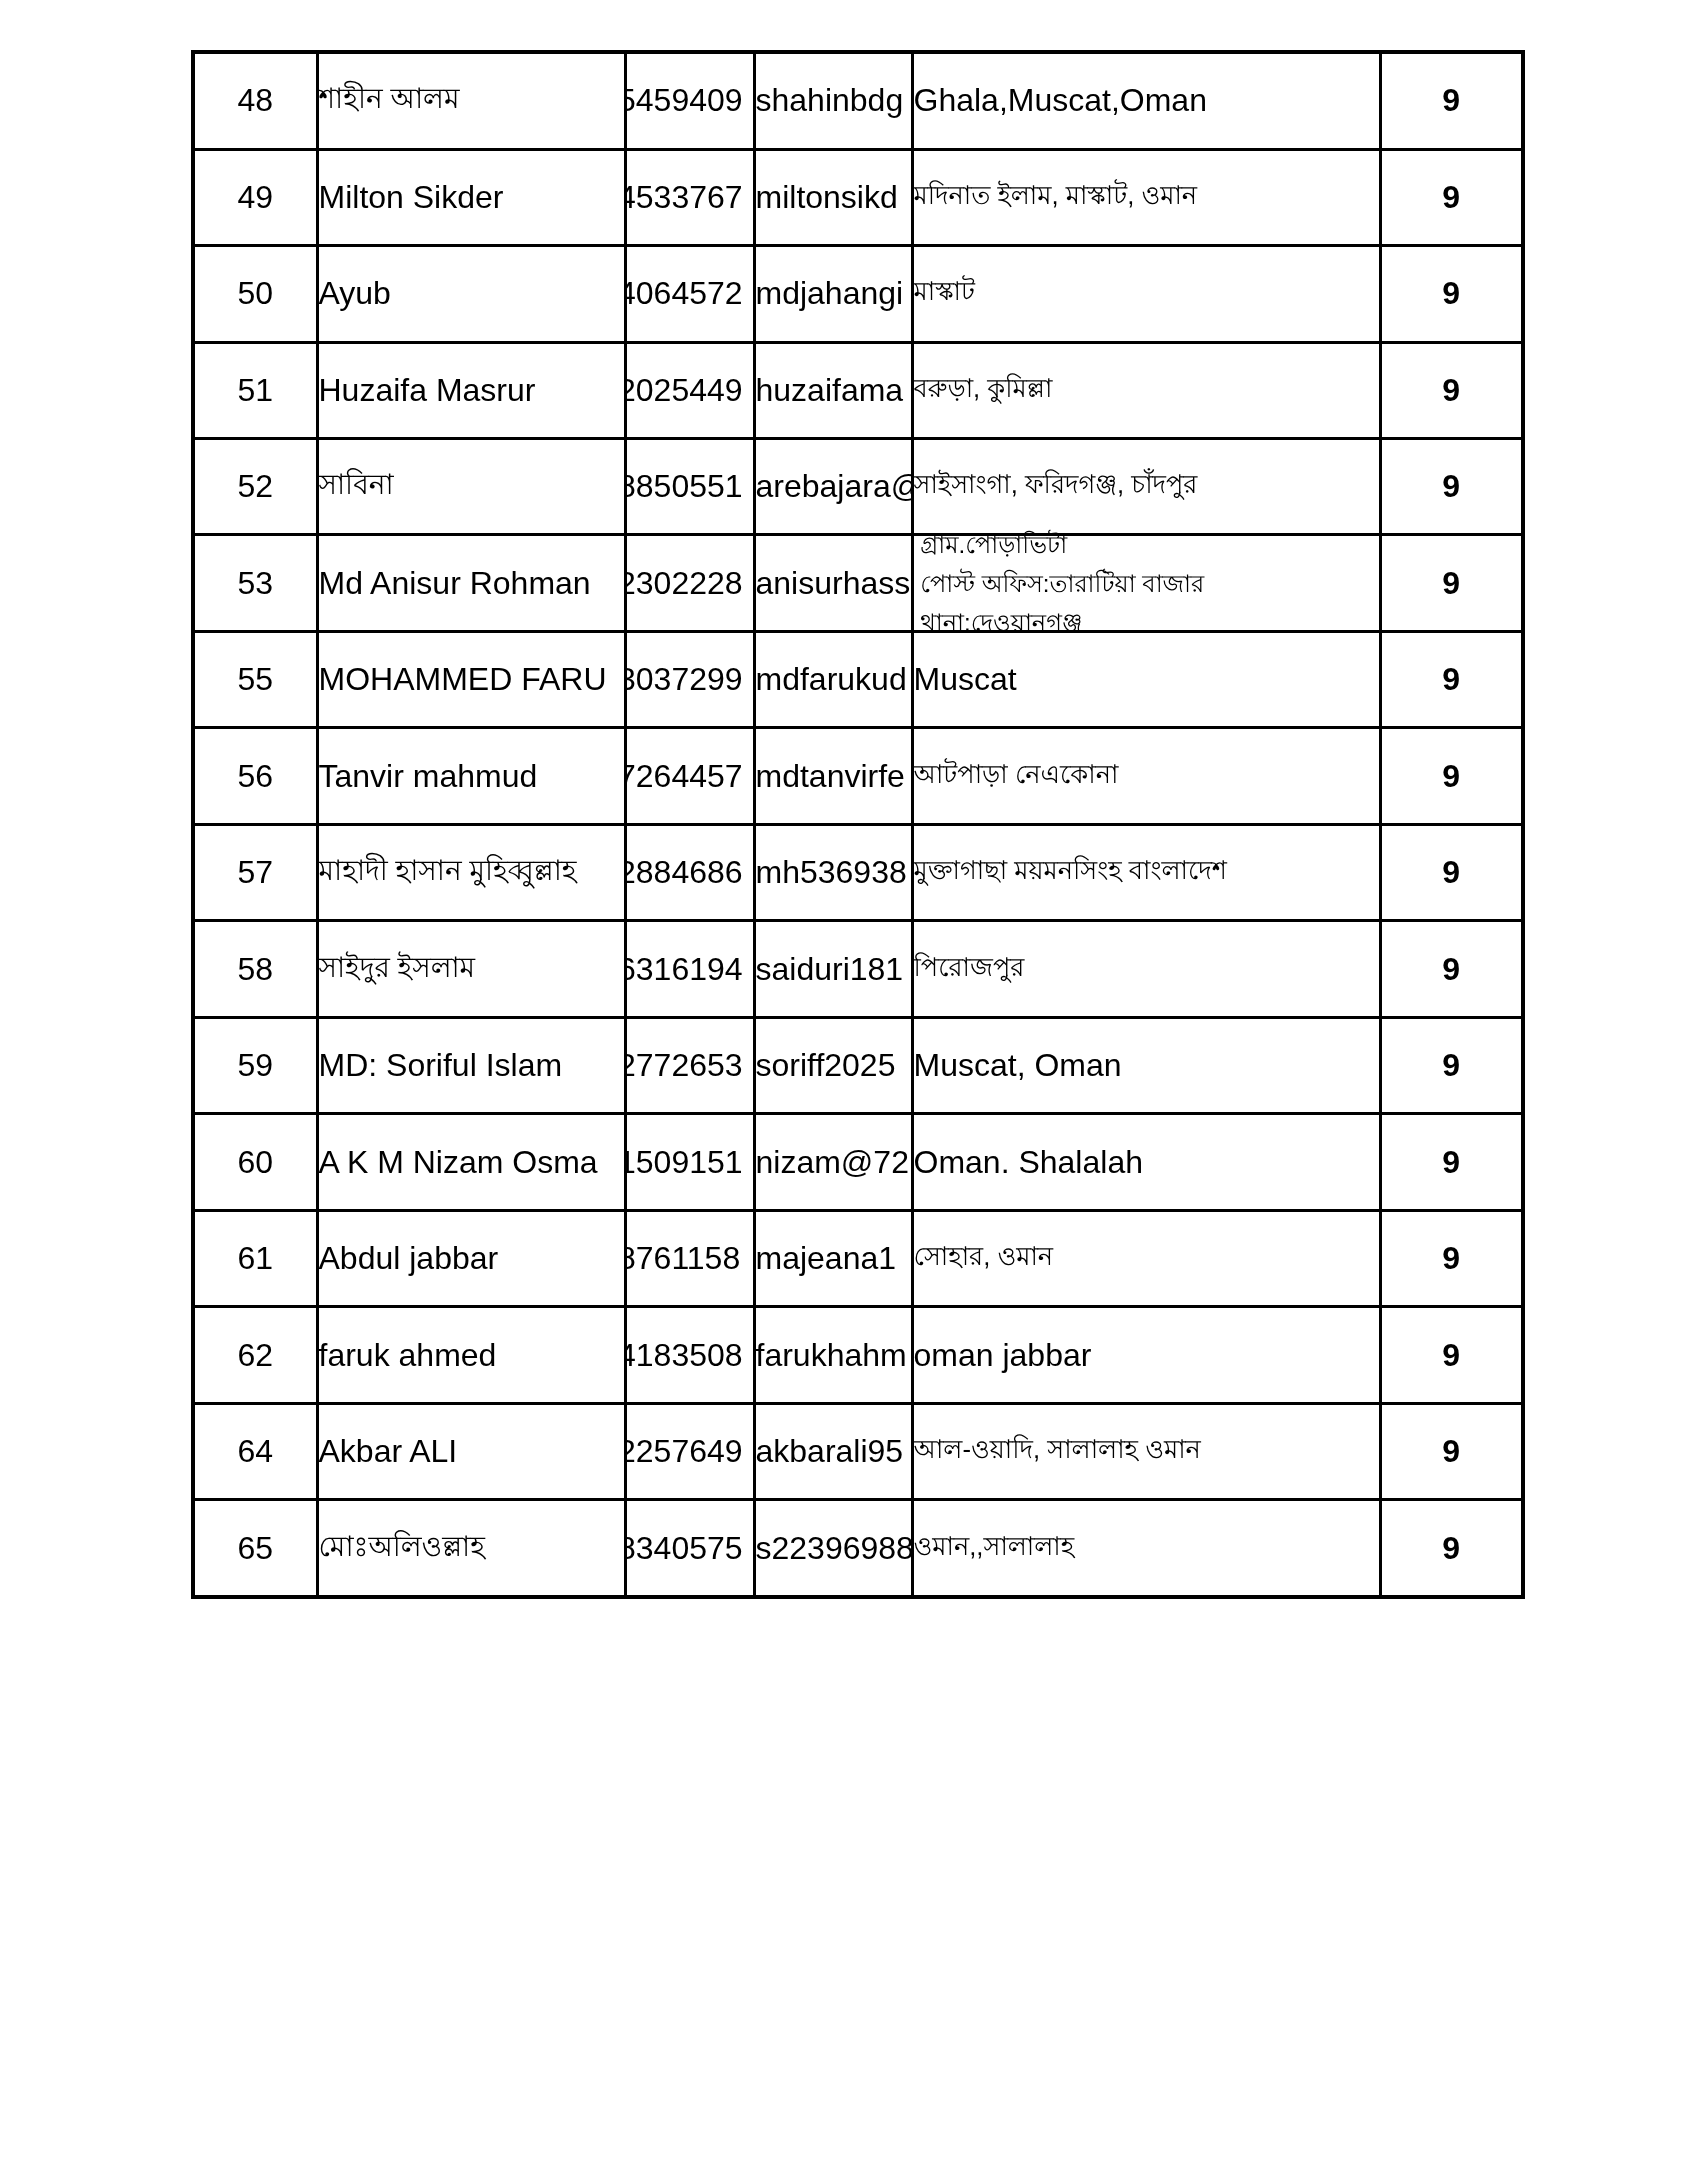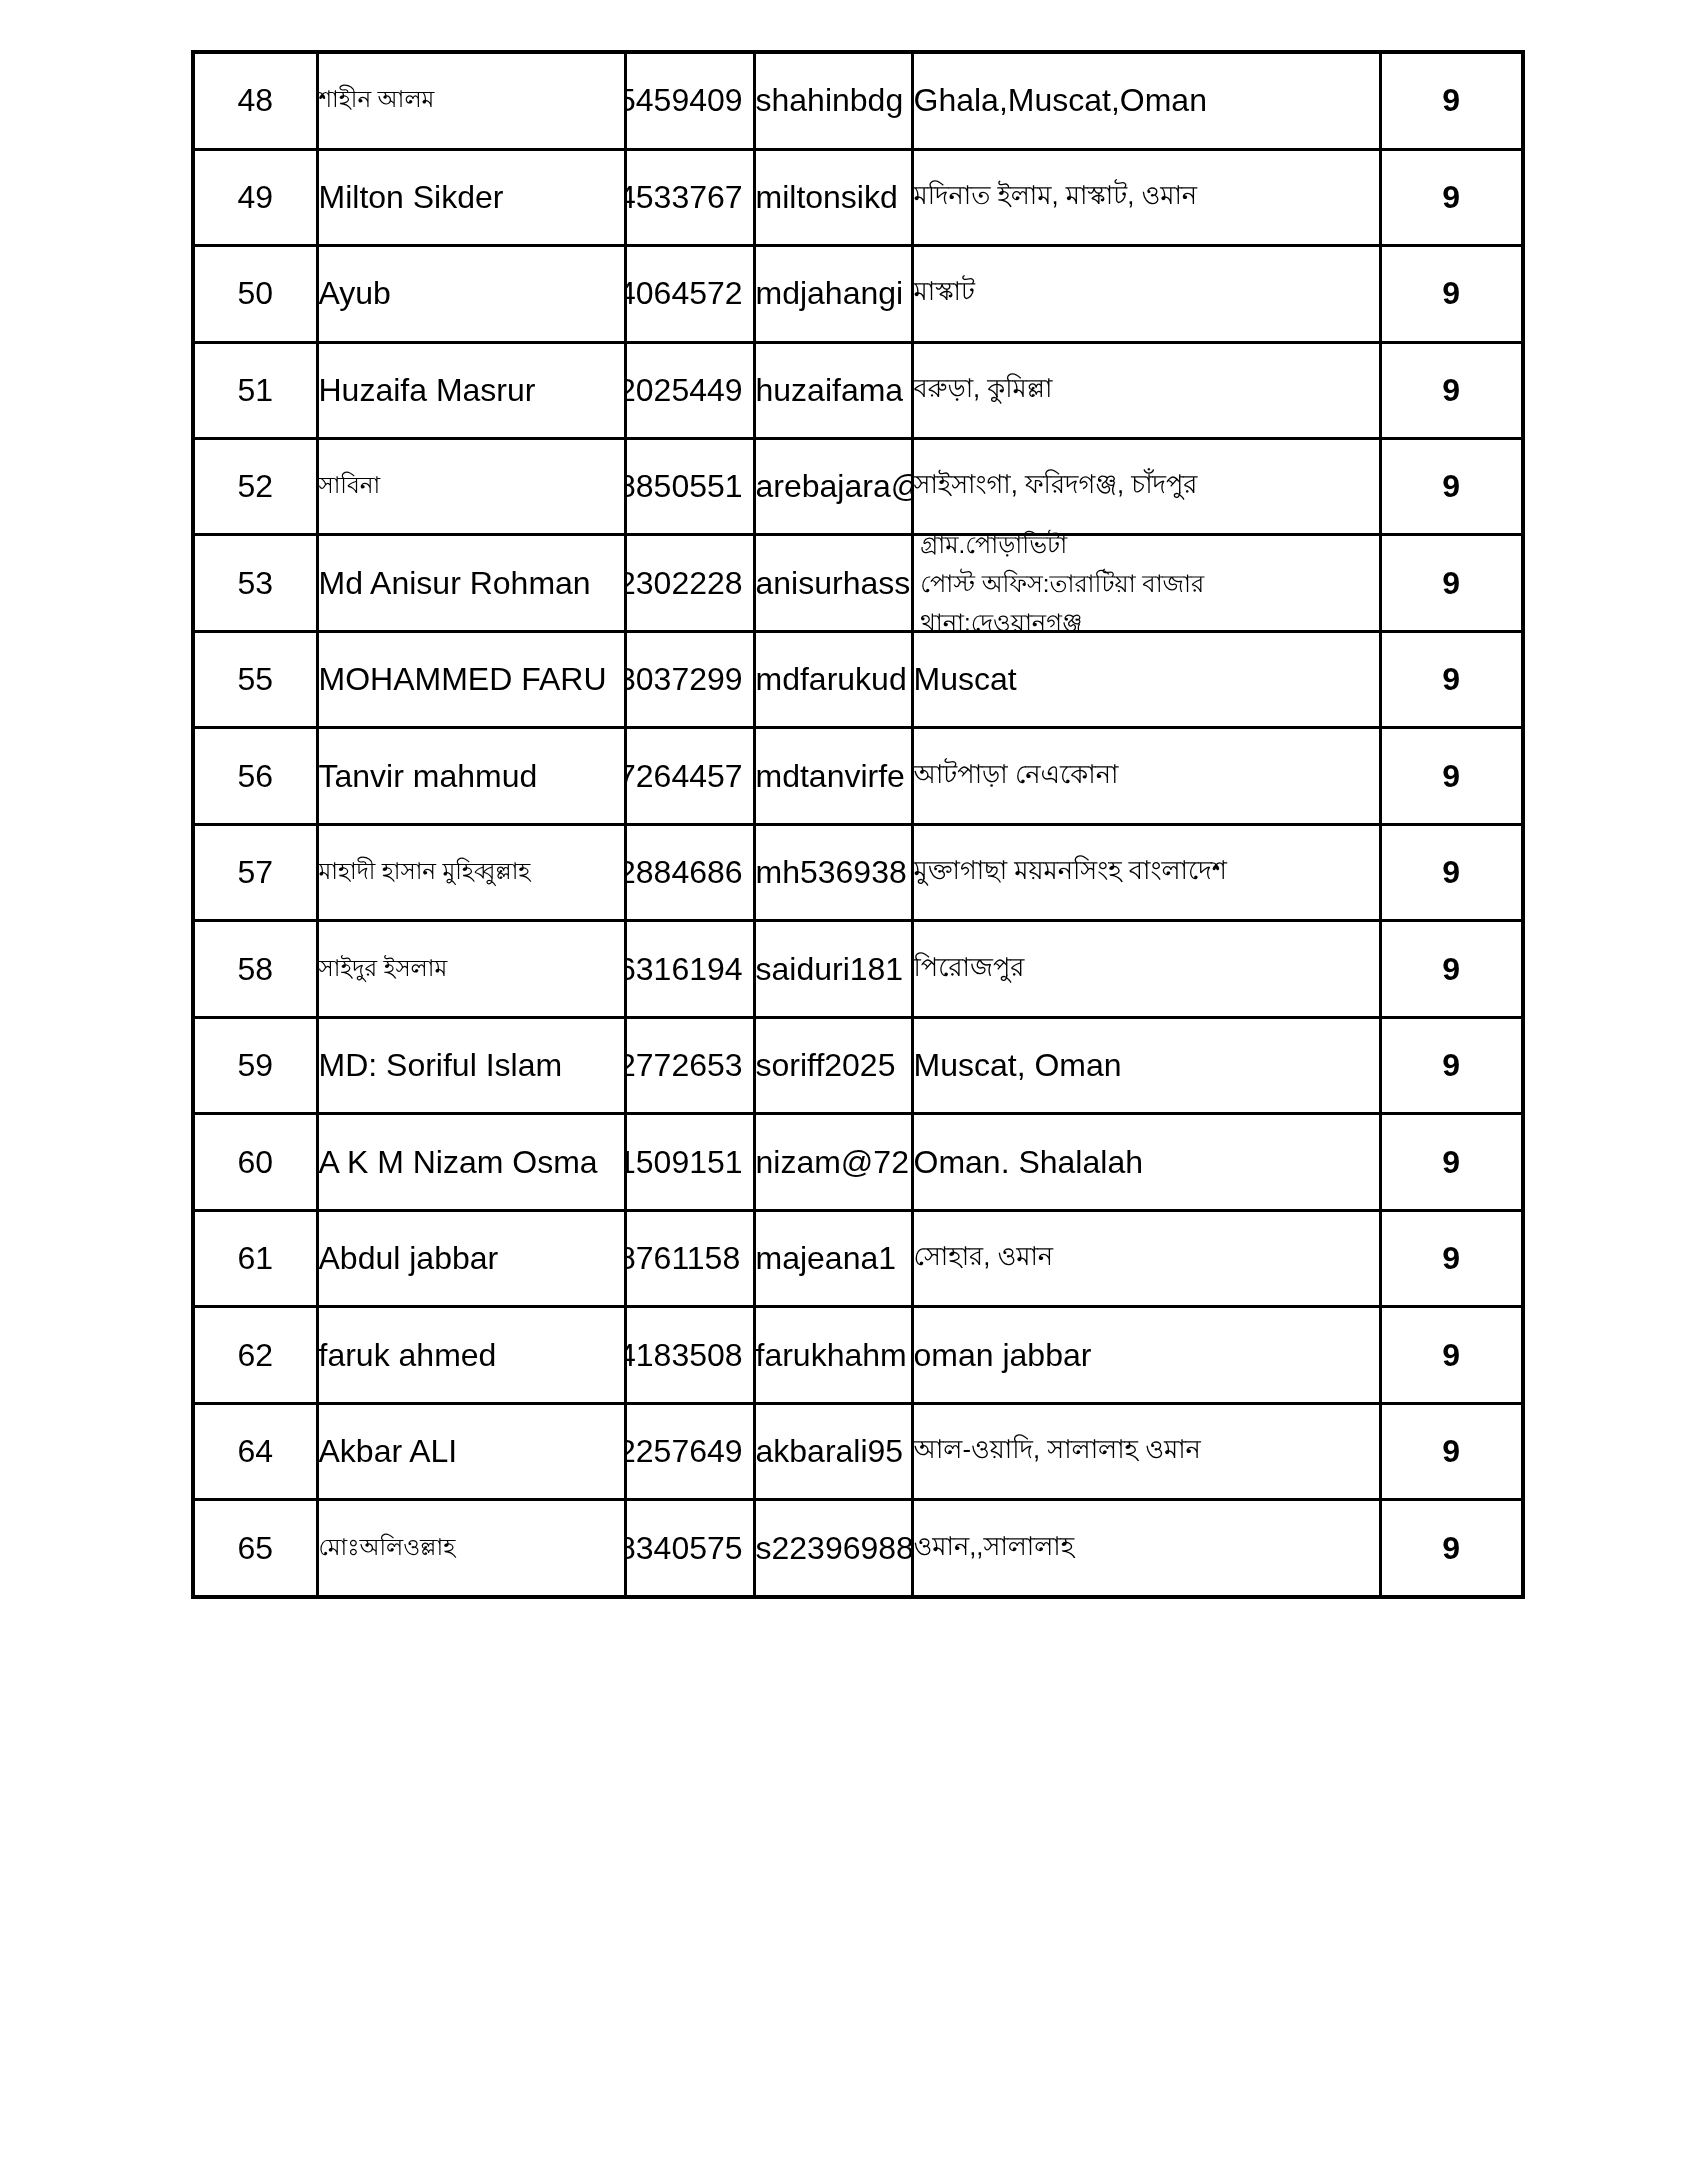--- a/index.html
+++ b/index.html
@@ -17,21 +17,21 @@
     padding:0;
     vertical-align:middle;
     white-space:nowrap;
     overflow:hidden;
     font-size:32px;
     color:#000;
     background:#fff;
   }
   td.c-serial{text-align:center;}
   td.c-name{padding-left:6.8px;}
-  td.c-name.bn{font-size:23px;}
+  td.c-name.bn{font-size:28px;}
   td.c-phone{padding:0;}
   td.c-phone .phone-frag{display:inline-block;margin-left:-8.5px;}
   td.c-email{padding-left:5.1px;}
   td.c-addr{padding-left:6.8px;}
   td.c-addr.bn{font-size:25.6px;}
   td.c-addr.addr-multi{position:relative;overflow:visible;}
   td.c-addr.addr-multi .overflow-text{
     position:absolute;left:6.8px;top:50%;
     transform:translateY(-50%);
     white-space:pre-line;

